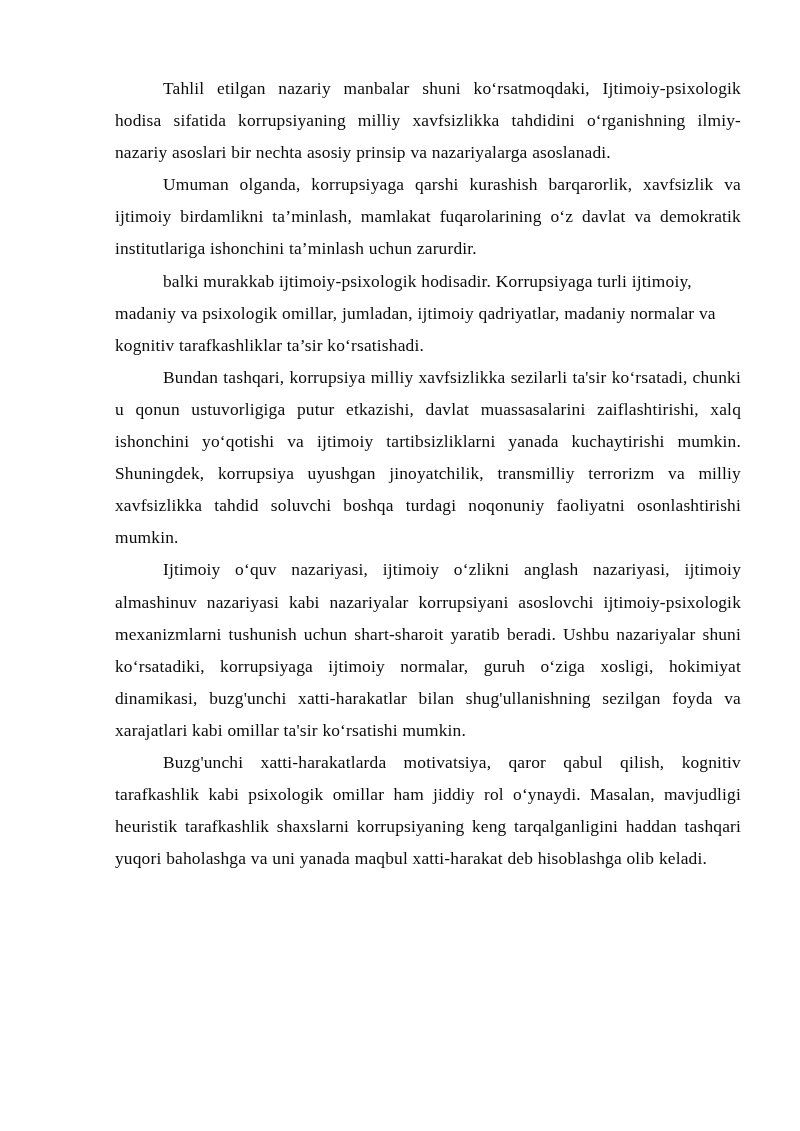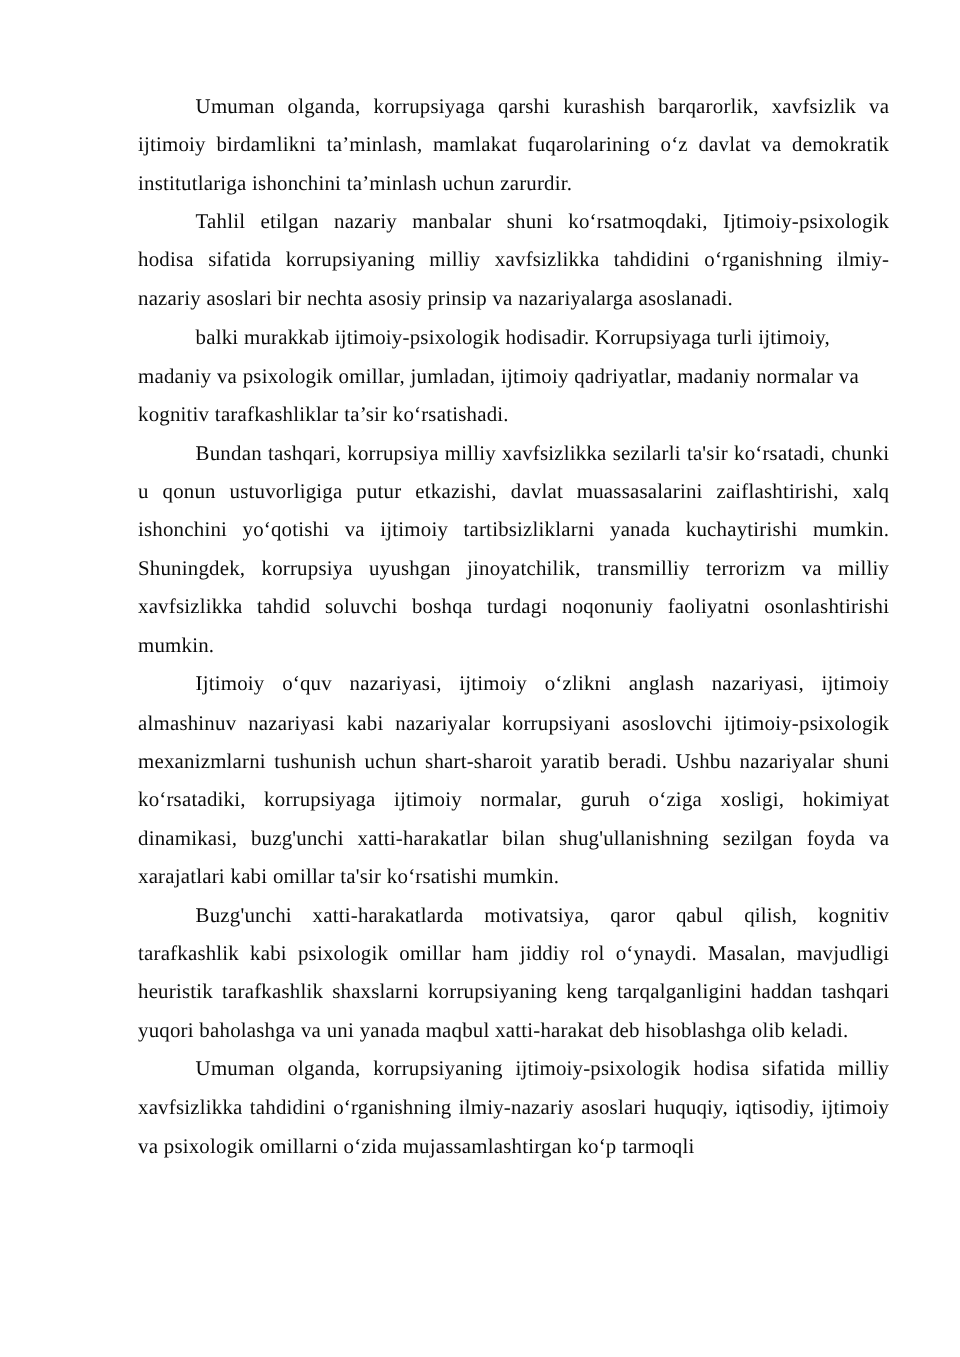--- a/index.html
+++ b/index.html
@@ -46,28 +46,27 @@
     text-align: justify;
     text-align-last: justify;
   }
 </style>
 </head>
 <body>
 
 <div class="page">
   <div class="text-column">
 
+    <p class="para">Tahlil etilgan nazariy manbalar shuni ko‘rsatmoqdaki, Ijtimoiy-psixologik hodisa sifatida korrupsiyaning milliy xavfsizlikka tahdidini o‘rganishning ilmiy-nazariy asoslari bir nechta asosiy prinsip va nazariyalarga asoslanadi.</p>
+
     <p class="para">Umuman olganda, korrupsiyaga qarshi kurashish barqarorlik, xavfsizlik va ijtimoiy birdamlikni ta’minlash, mamlakat fuqarolarining o‘z davlat va demokratik institutlariga ishonchini ta’minlash uchun zarurdir.</p>
-
-    <p class="para">Tahlil etilgan nazariy manbalar shuni ko‘rsatmoqdaki, Ijtimoiy-psixologik hodisa sifatida korrupsiyaning milliy xavfsizlikka tahdidini o‘rganishning ilmiy-nazariy asoslari bir nechta asosiy prinsip va nazariyalarga asoslanadi.</p>
 
     <p class="para loose"><span>balki murakkab ijtimoiy-psixologik hodisadir. Korrupsiyaga turli ijtimoiy, madaniy va psixologik omillar, jumladan, ijtimoiy qadriyatlar, madaniy normalar va kognitiv tarafkashliklar ta’sir ko‘rsatishadi.</span></p>
 
     <p class="para">Bundan tashqari, korrupsiya milliy xavfsizlikka sezilarli ta'sir ko‘rsatadi, chunki u qonun ustuvorligiga putur etkazishi, davlat muassasalarini zaiflashtirishi, xalq ishonchini yo‘qotishi va ijtimoiy tartibsizliklarni yanada kuchaytirishi mumkin. Shuningdek, korrupsiya uyushgan jinoyatchilik, transmilliy terrorizm va milliy xavfsizlikka tahdid soluvchi boshqa turdagi noqonuniy faoliyatni osonlashtirishi mumkin.</p>
 
     <p class="para">Ijtimoiy o‘quv nazariyasi, ijtimoiy o‘zlikni anglash nazariyasi, ijtimoiy almashinuv nazariyasi kabi nazariyalar korrupsiyani asoslovchi ijtimoiy-psixologik mexanizmlarni tushunish uchun shart-sharoit yaratib beradi. Ushbu nazariyalar shuni ko‘rsatadiki, korrupsiyaga ijtimoiy normalar, guruh o‘ziga xosligi, hokimiyat dinamikasi, buzg'unchi xatti-harakatlar bilan shug'ullanishning sezilgan foyda va xarajatlari kabi omillar ta'sir ko‘rsatishi mumkin.</p>
 
     <p class="para">Buzg'unchi xatti-harakatlarda motivatsiya, qaror qabul qilish, kognitiv tarafkashlik kabi psixologik omillar ham jiddiy rol o‘ynaydi. Masalan, mavjudligi heuristik tarafkashlik shaxslarni korrupsiyaning keng tarqalganligini haddan tashqari yuqori baholashga va uni yanada maqbul xatti-harakat deb hisoblashga olib keladi.</p>
 
-    <p class="para">Umuman olganda, korrupsiyaning ijtimoiy-psixologik hodisa sifatida milliy xavfsizlikka tahdidini o‘rganishning ilmiy-nazariy asoslari huquqiy, iqtisodiy, ijtimoiy va psixologik omillarni o‘zida mujassamlashtirgan ko‘p tarmoqli</p>
 
   </div>
 </div>
 
 </body></html>

